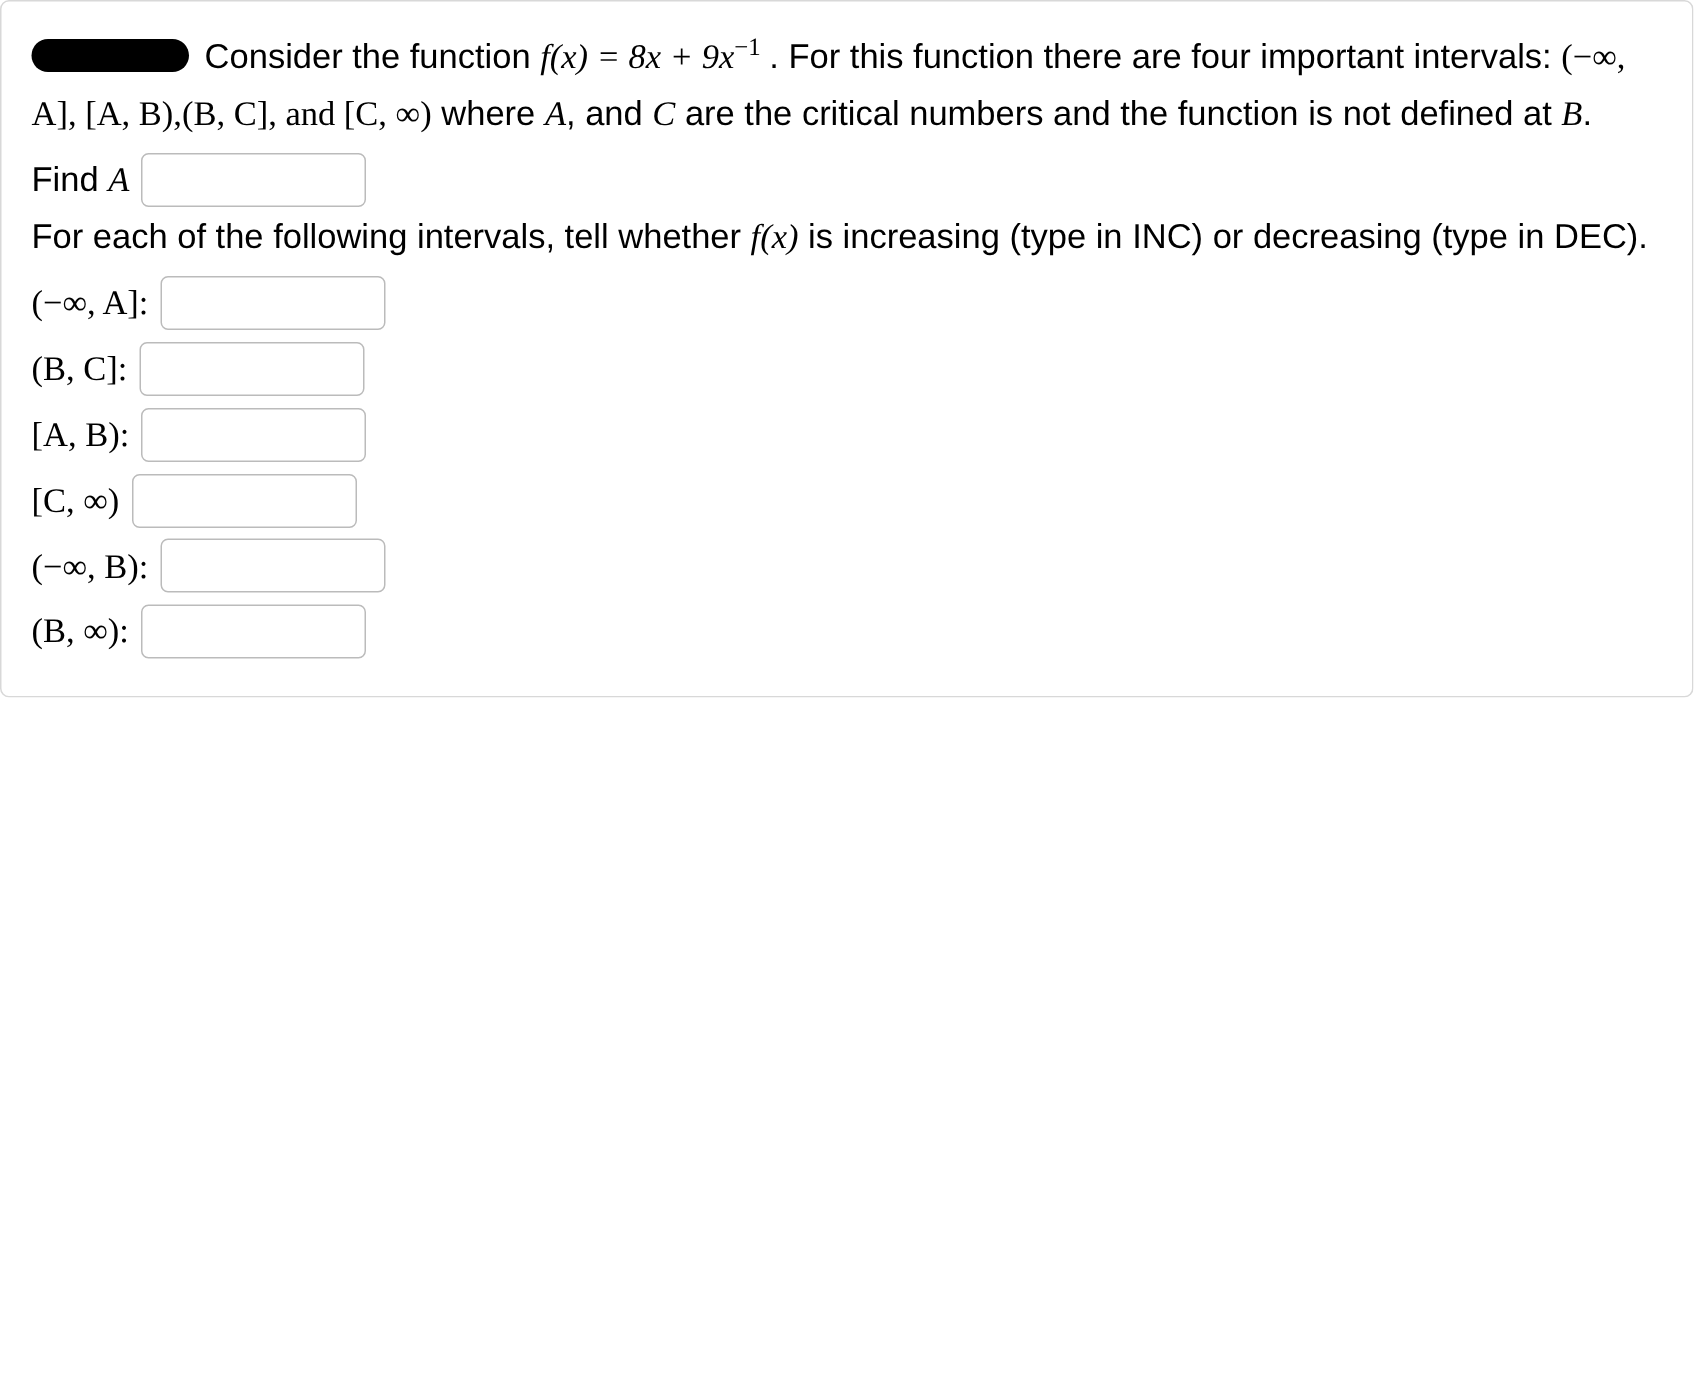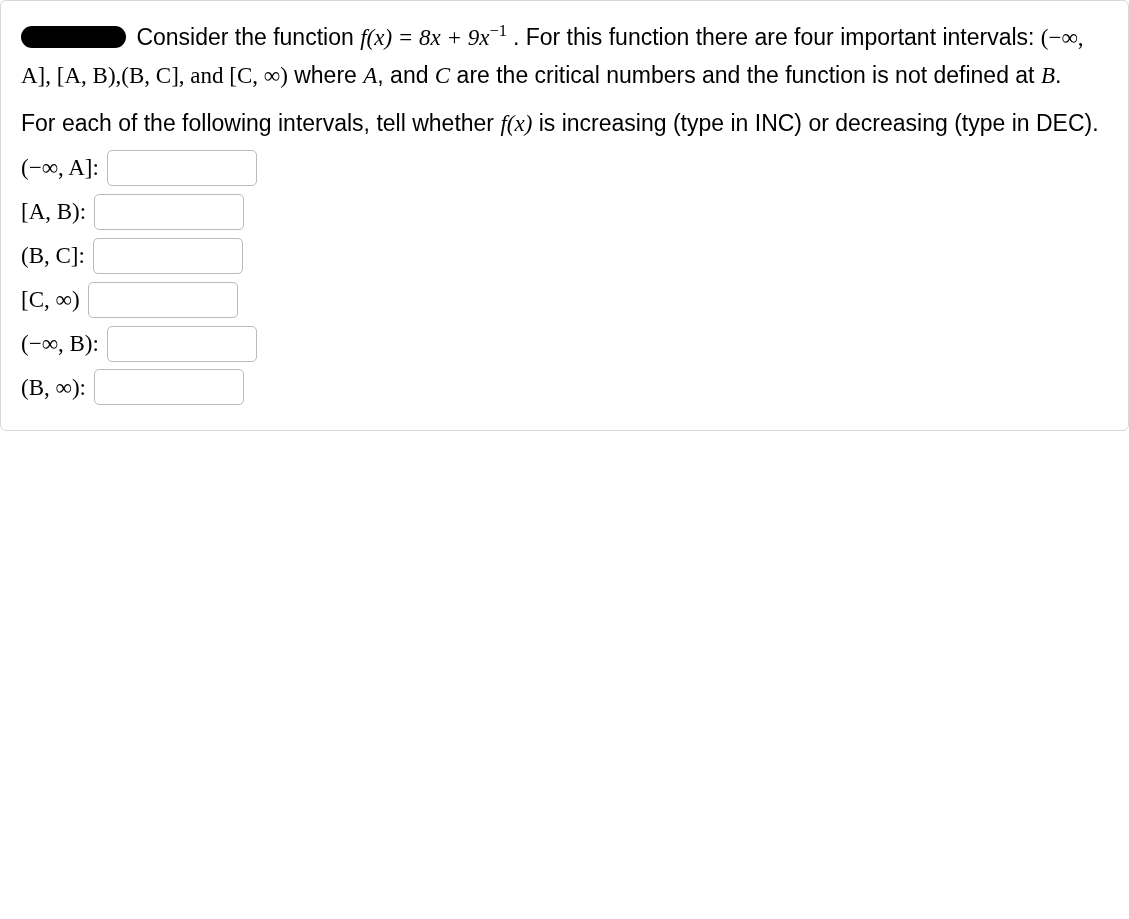--- a/index.html
+++ b/index.html
@@ -53,53 +53,59 @@
   input.answer {
     width: 150px;
     height: 36px;
     font-size: 20px;
     padding: 2px 6px;
     border: 1px solid #bbb;
     border-radius: 5px;
     background: #fff;
     box-sizing: border-box;
   }
-  .para { margin-top: 10px; }
+  .para { }
   .inf { font-family: "Times New Roman", serif; }
 </style>
 </head>
 <body>
 
 <div class="container">
 
   <div>
     <span class="redact"></span>
     <span>Consider the function </span>
     <span class="mathit function">
       <span>f(x) = 8x + 9x</span><span class="sup mathrm">−1</span>
     </span><span> . For this function there are four important intervals: </span><span class="mathrm inf">(−∞, A], [A, B),(B, C], and [C, ∞)</span><span> where </span><span class="mathit">A</span><span>, and </span><span class="mathit">C</span><span> are the critical numbers and the function is not defined at </span><span class="mathit">B</span><span>.</span>
   </div>
 
+  <div class="row">
+    <span class="label">
+      <span>Find </span><span class="mathit">A</span>
+    </span>
+    <input class="answer" type="text" style="">
+  </div>
 
 
 
   <div class="para">
     <span>For each of the following intervals, tell whether </span><span class="mathit">f(x)</span><span> is increasing (type in INC) or decreasing (type in DEC).</span>
   </div>
 
   <div class="row">
     <span class="label mathrm inf">(−∞, A]:</span>
     <input class="answer" type="text" style="">
   </div>
   <div class="row">
-    <span class="label mathrm inf">[A, B):</span>
+    <span class="label mathrm inf">(B, C]:</span>
     <input class="answer" type="text" style="">
   </div>
   <div class="row">
-    <span class="label mathrm inf">(B, C]:</span>
+    <span class="label mathrm inf">[A, B):</span>
     <input class="answer" type="text" style="">
   </div>
   <div class="row">
     <span class="label mathrm inf">[C, ∞)</span>
     <input class="answer" type="text" style="">
   </div>
 
 
   <div class="row">
     <span class="label mathrm inf">(−∞, B):</span>

